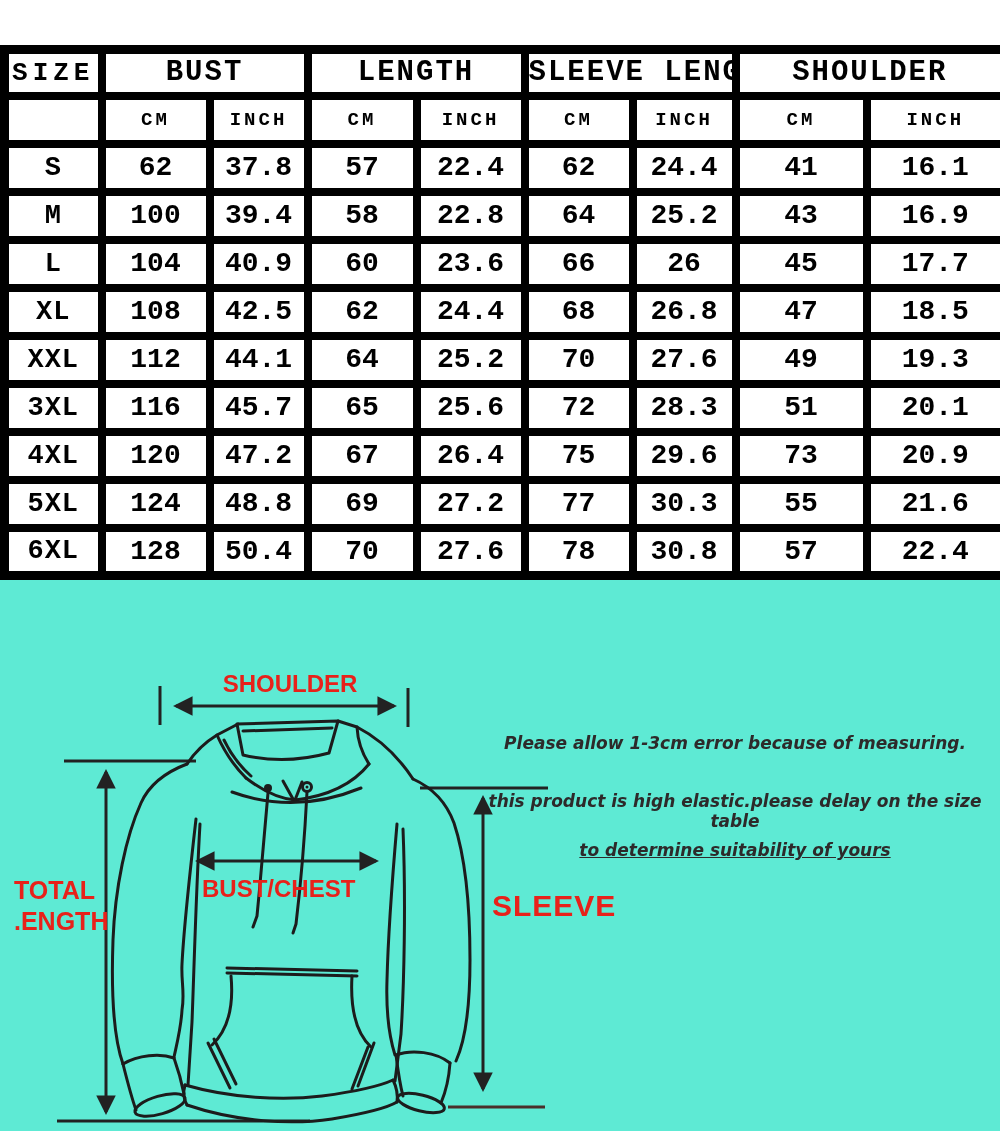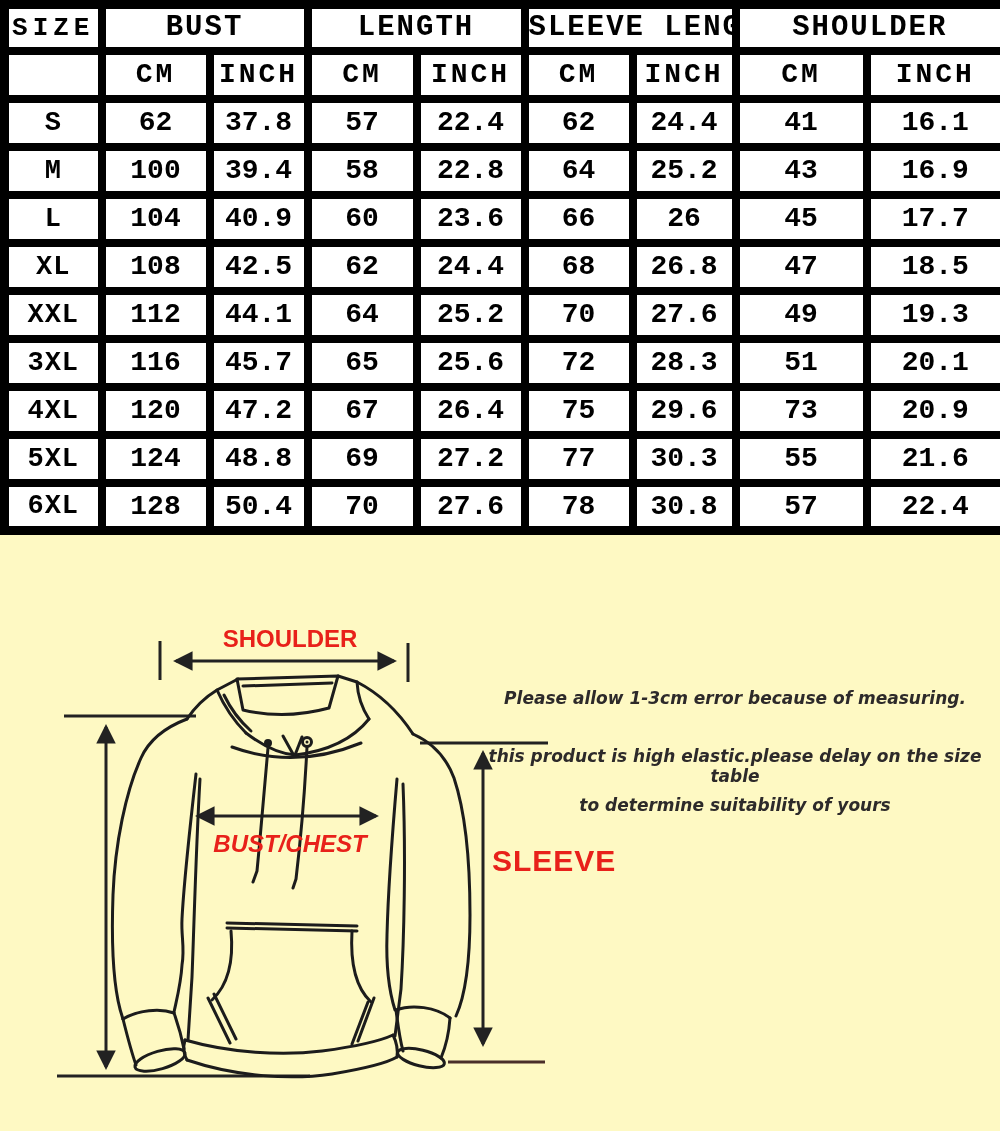--- a/index.html
+++ b/index.html
@@ -1,61 +1,61 @@
 <!DOCTYPE html>
 <html><head>
 <meta charset="utf-8">
 <style>
   html,body{margin:0;padding:0;}
   body{
     width:1000px;height:1131px;position:relative;background:#fff;
     font-family:"Liberation Sans",sans-serif;
   }
-  .page{position:absolute;inset:0;overflow:hidden;background:#fef9c3;}
+  .page{position:absolute;inset:0;overflow:hidden;background:#5eead4;margin-top:45px;}
 
   
   table.size-chart{
     position:absolute;top:0;left:0;width:1000px;height:527px;
     border-collapse:collapse;table-layout:fixed;background:#000;border:9px solid #000;
   }
   .size-chart th,.size-chart td{
     background:#fff;border:8px solid #000;text-align:center;vertical-align:middle;
     font-family:"Liberation Mono",monospace;font-weight:bold;color:#000;padding:0;
     white-space:nowrap;overflow:hidden;
   }
   .size-chart .size-head{font-size:26px;letter-spacing:5px;}
   .size-chart .group{font-size:29px;letter-spacing:2px;}
-  .size-chart .unit{font-size:28px;letter-spacing:3px;}
+  .size-chart .unit{font-size:19px;letter-spacing:3px;}
   .size-chart .size-label{font-size:27px;letter-spacing:1px;}
   .size-chart td{font-size:28px;}
   .size-chart thead tr.r1{height:46px;}
   .size-chart tr{height:48px;}
 
   
   .diagram{position:absolute;top:527px;left:0;width:1000px;height:604px;}
   .diagram svg{position:absolute;top:0;left:0;}
   .red-label{
     position:absolute;color:#e8211a;font-weight:700;
     font-family:"Liberation Sans",sans-serif;line-height:1.1;
   }
   .lbl-shoulder{left:205px;top:99px;width:170px;text-align:center;font-size:24px;}
   .lbl-total{left:14px;top:303px;font-size:25px;line-height:31px;}
-  .lbl-bust{left:202px;top:304px;width:176px;text-align:center;font-size:24px;font-style:italic;}
+  .lbl-bust{left:202px;top:304px;width:176px;font-size:24px;}
   .lbl-sleeve{left:492px;top:317px;font-size:30px;letter-spacing:1px;}
 
   .notes{
     position:absolute;left:470px;top:155px;width:530px;height:150px;
     color:#2d2a2a;font-family:"DejaVu Sans",sans-serif;
     font-weight:bold;font-style:italic;font-size:17px;text-align:center;
   }
   .notes .note{position:absolute;left:0;width:100%;}
   .note.n1{top:6px;}
   .note.n2{top:48px;transform:translateX(-55px);}
   .note.n3{top:64px;}
-  .note.n4{top:113px;}
+  .note.n4{top:113px;text-decoration:underline;}
 </style>
 </head>
 <body>
 
 <div class="page">
 
   <table class="size-chart">
     <colgroup>
       <col style="width:97px">
         <col style="width:108px">
@@ -264,20 +264,24 @@
         <path d="M231,404 C234,436 228,458 212,473"></path>
         <path d="M208,471 L230,516"></path>
         <path d="M214,467 L236,512"></path>
         <path d="M352,404 C350,438 356,461 371,475"></path>
         <path d="M374,471 L358,514"></path>
         <path d="M368,475 L352,517"></path>
       </g>
     </svg>
 
     <div class="red-label lbl-shoulder">SHOULDER</div>
+    <div class="red-label lbl-total">
+      <div>TOTAL</div>
+      <div>.ENGTH</div>
+    </div>
     <div class="red-label lbl-bust">BUST/CHEST</div>
     <div class="red-label lbl-sleeve">SLEEVE</div>
 
     <div class="notes">
       <div class="note n1">Please allow 1-3cm error because of measuring.</div>
       <div class="note n3">this product is high elastic.please delay on the size table</div>
       <div class="note n4">to determine suitability of yours</div>
     </div>
 
   </div>

